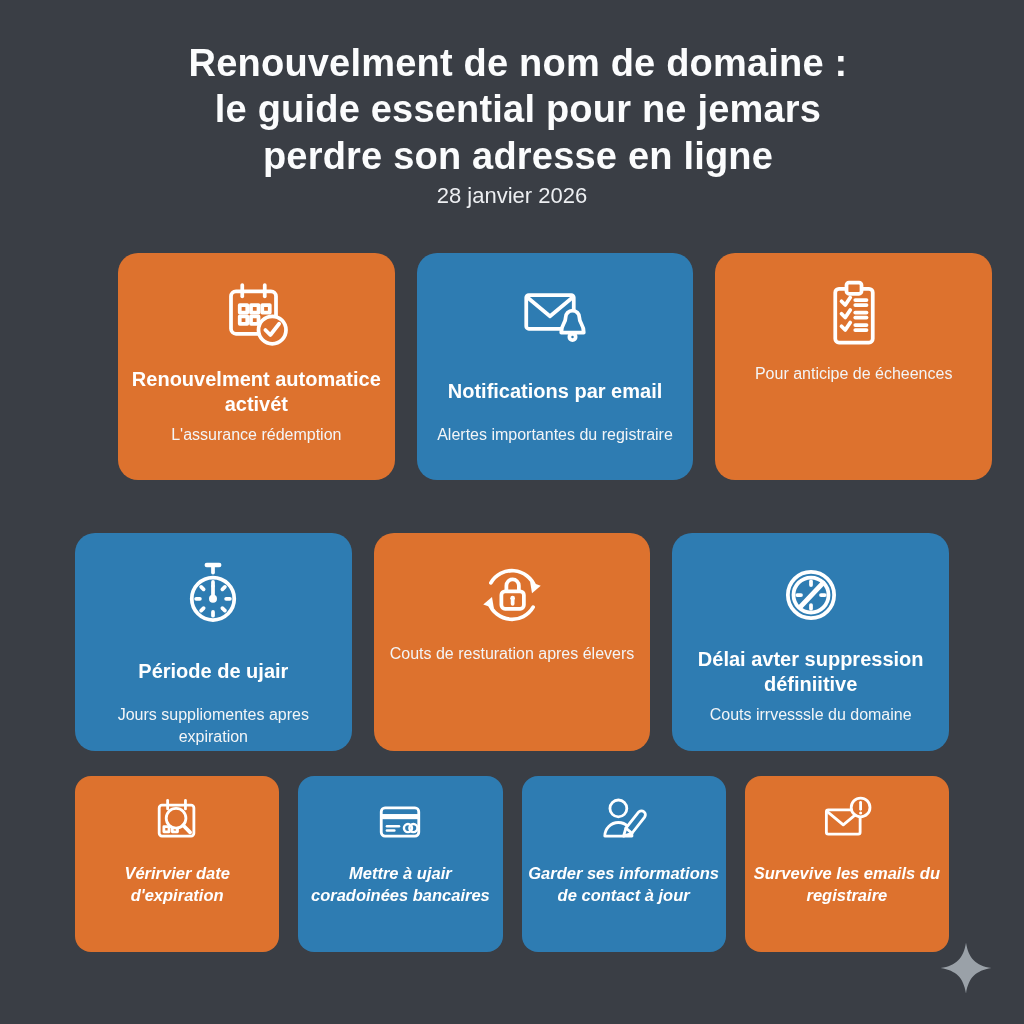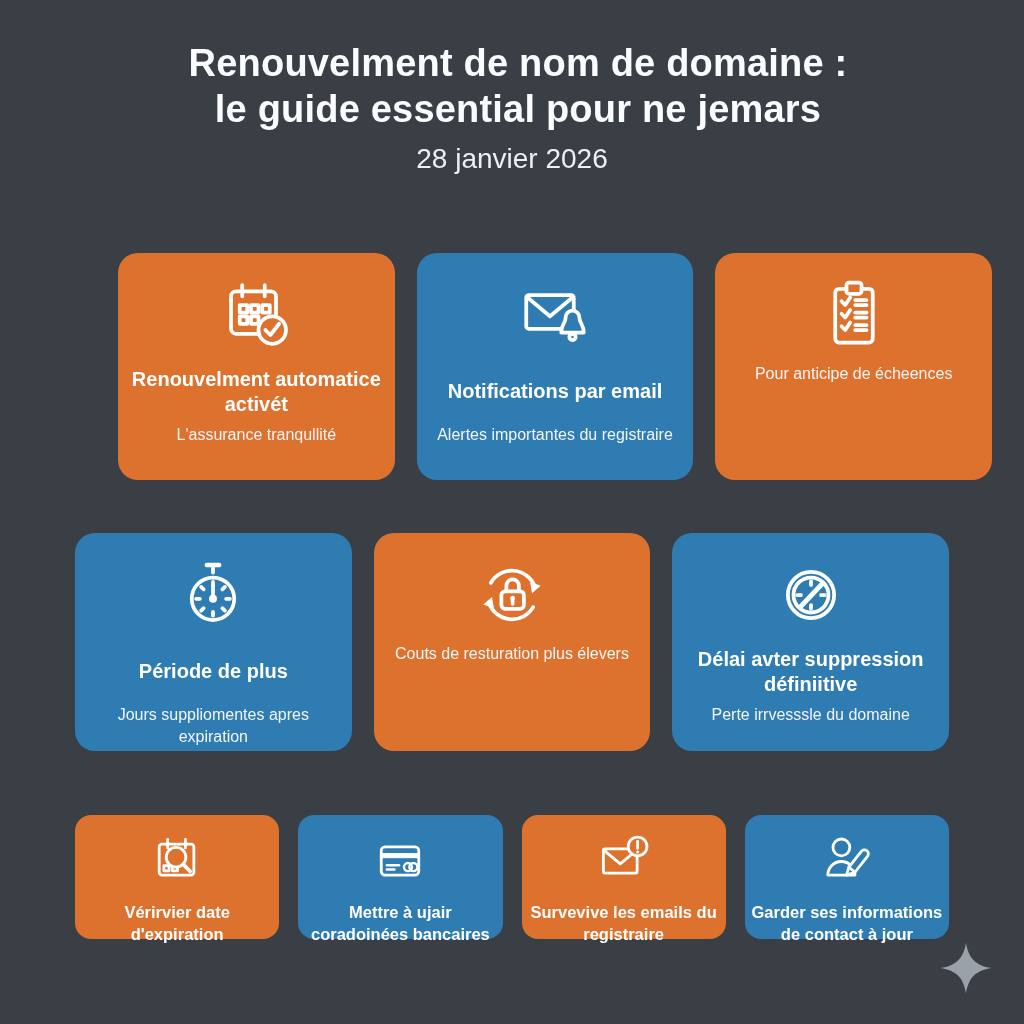--- a/index.html
+++ b/index.html
@@ -6,26 +6,26 @@
   .stage{
     position:relative;width:1024px;height:1024px;overflow:hidden;
     background:#3a3e45;
     font-family:"Liberation Sans",sans-serif;
     -webkit-font-smoothing:antialiased;
   }
   
   .header{position:absolute;top:40px;left:0;width:100%;text-align:center;color:#fbfcfd;}
   .title{font-size:38px;font-weight:700;line-height:1.22;letter-spacing:.2px;margin-left:12px;}
   .title div{white-space:nowrap;}
-  .date{margin-top:10px;font-size:28px;font-weight:400;color:#edeff2;}
+  .date{margin-top:4px;font-size:22px;font-weight:400;color:#edeff2;}
   
   .row{position:absolute;left:75px;width:874px;display:flex;gap:22px;}
   .row1{top:253px;height:227px;padding-left:43px;}
   .row2{top:533px;height:218px;}
-  .row3{top:815px;height:124px;gap:19px;}
+  .row3{top:776px;height:176px;gap:19px;font-style:italic;}
   
   .card{
     flex:1;border-radius:20px;display:flex;flex-direction:column;align-items:center;
     color:#fff;text-align:center;box-sizing:border-box;
   }
   .card.orange{background:#dd722e;--card-color:#dd722e;}
   .card.blue{background:#2e7cb2;--card-color:#2e7cb2;}
   .card.lg{padding-top:22px;}
   .card.sm{padding-top:16px;border-radius:16px;}
   .icon-lg{display:block;height:80px;}
@@ -46,20 +46,21 @@
 </style>
 </head>
 <body>
 
 <div class="stage">
 
   <div class="header">
     <div class="title">
       <div>Renouvelment de nom de domaine :</div>
       <div>le guide essential pour ne jemars</div>
+      <div>perdre son adresse en ligne</div>
     </div>
     <div class="date">28 janvier 2026</div>
   </div>
 
   <div class="row row1">
 
     <div class="card lg orange">
       <span class="icon-lg">
         <svg viewBox="0 0 64 64">
             <g class="ic">
@@ -70,21 +71,21 @@
               <rect x="28" y="24" width="6" height="6"></rect>
               <rect x="37" y="24" width="6" height="6"></rect>
           <rect x="19" y="33" width="6" height="6"></rect>
               <rect x="28" y="33" width="6" height="6"></rect>
           <circle cx="45" cy="44" r="11" fill="var(--card-color)"></circle>
           <polyline points="39.5,44 43.5,48 50.5,39"></polyline>
         </g>
           </svg>
       </span>
       <div class="card-title">Renouvelment automatice activét</div>
-      <div class="card-sub">L'assurance tranqullité</div>
+      <div class="card-sub">L'assurance rédemption</div>
     </div>
 
     <div class="card lg blue">
       <span class="icon-lg">
         <svg viewBox="0 0 64 64">
             <g class="ic">
           <rect x="9" y="16" width="38" height="27" rx="2"></rect>
           <polyline points="10,18 28,33 46,18"></polyline>
           <path d="M37 46 c0-7 3.5-7 3.5-12 a5.5 5.5 0 0 1 11 0 c0 5 3.5 5 3.5 12 z" fill="var(--card-color)"></path>
           <circle cx="46" cy="49.5" r="2.5" fill="var(--card-color)"></circle>
@@ -132,58 +133,58 @@
           <line x1="18.5" y1="35" x2="21.5" y2="35"></line>
           <line x1="41.5" y1="25.5" x2="39.5" y2="27.5"></line>
               <line x1="41.5" y1="44.5" x2="39.5" y2="42.5"></line>
           <line x1="22.5" y1="44.5" x2="24.5" y2="42.5"></line>
               <line x1="22.5" y1="25.5" x2="24.5" y2="27.5"></line>
           <line x1="32" y1="35" x2="32" y2="25"></line>
           <circle cx="32" cy="35" r="1.7" fill="#fff"></circle>
         </g>
           </svg>
       </span>
-      <div class="card-title">Période de plus</div>
+      <div class="card-title">Période de ujair</div>
       <div class="card-sub">Jours suppliomentes apres expiration</div>
     </div>
 
     <div class="card lg orange">
       <span class="icon-lg">
         <svg viewBox="0 0 64 64">
             <g class="ic">
           <path d="M15.1 22.3 A19.5 19.5 0 0 1 50.3 25.3"></path>
           <path d="M46.5 21.5 L55 24.5 L48 30.5 z" fill="#fff" stroke="none"></path>
           <path d="M48.9 41.7 A19.5 19.5 0 0 1 13.7 38.7"></path>
           <path d="M17.5 42.5 L9 39.5 L16 33.5 z" fill="#fff" stroke="none"></path>
           <path d="M27.5 29 v-4.5 a5 5 0 0 1 10 0 V29"></path>
           <rect x="23.5" y="29" width="18" height="14" rx="3" fill="var(--card-color)"></rect>
           <circle cx="32.5" cy="34.5" r="1.9" fill="#fff" stroke="none"></circle>
           <line x1="32.5" y1="36" x2="32.5" y2="39"></line>
         </g>
           </svg>
       </span>
-      <div class="card-sub">Couts de resturation plus élevers</div>
+      <div class="card-sub">Couts de resturation apres élevers</div>
     </div>
 
     <div class="card lg blue">
       <span class="icon-lg">
         <svg viewBox="0 0 64 64">
             <g class="ic">
           <circle cx="32" cy="32" r="18.5"></circle>
           <circle cx="32" cy="32" r="14"></circle>
           <line x1="32" y1="21" x2="32" y2="24"></line>
           <line x1="43" y1="32" x2="40" y2="32"></line>
           <line x1="32" y1="43" x2="32" y2="40"></line>
           <line x1="21" y1="32" x2="24" y2="32"></line>
           <line x1="23.5" y1="41.5" x2="41.5" y2="22.5" stroke-width="4"></line>
         </g>
           </svg>
       </span>
       <div class="card-title">Délai avter suppression définiitive</div>
-      <div class="card-sub">Perte irrvesssle du domaine</div>
+      <div class="card-sub">Couts irrvesssle du domaine</div>
     </div>
   </div>
 
   <div class="row row3">
 
     <div class="card sm orange">
       <span class="icon-sm">
         <svg viewBox="0 0 64 64">
             <g class="ic">
           <rect x="13" y="14" width="37" height="33" rx="3"></rect>
@@ -208,48 +209,48 @@
           <line x1="18" y1="36.5" x2="31" y2="36.5" stroke-width="2.6"></line>
           <line x1="18" y1="41" x2="26" y2="41" stroke-width="2.6"></line>
           <circle cx="40.5" cy="38.5" r="4.3" stroke-width="2.6"></circle>
           <circle cx="46.3" cy="38.5" r="4.3" stroke-width="2.6"></circle>
         </g>
           </svg>
       </span>
       <div class="card-title">Mettre à ujair coradoinées bancaires</div>
     </div>
 
+    <div class="card sm blue">
+      <span class="icon-sm">
+        <svg viewBox="0 0 64 64">
+            <g class="ic">
+          <circle cx="26" cy="17.5" r="9"></circle>
+          <path d="M11.5 47 a14.5 14.5 0 0 1 29 0 z"></path>
+          <path d="M31.5 47 l2.5-8.5 13.5-17 a4.2 4.2 0 0 1 6.5 5.3 L40.5 44 z" fill="var(--card-color)"></path>
+          <line x1="34" y1="38.5" x2="40.5" y2="44"></line>
+        </g>
+          </svg>
+      </span>
+      <div class="card-title">Garder ses informations de contact à jour</div>
+    </div>
+
     <div class="card sm orange">
       <span class="icon-sm">
         <svg viewBox="0 0 64 64">
             <g class="ic">
           <rect x="10" y="19" width="36" height="26" rx="2"></rect>
           <polyline points="11,21 28,35 45,21"></polyline>
           <circle cx="46.5" cy="16.5" r="10" fill="var(--card-color)"></circle>
           <line x1="46.5" y1="11" x2="46.5" y2="18.5"></line>
           <circle cx="46.5" cy="22.5" r="1.6" fill="#fff" stroke="none"></circle>
         </g>
           </svg>
       </span>
       <div class="card-title">Survevive les emails du registraire</div>
     </div>
-
-    <div class="card sm blue">
-      <span class="icon-sm">
-        <svg viewBox="0 0 64 64">
-            <g class="ic">
-          <circle cx="26" cy="17.5" r="9"></circle>
-          <path d="M11.5 47 a14.5 14.5 0 0 1 29 0 z"></path>
-          <path d="M31.5 47 l2.5-8.5 13.5-17 a4.2 4.2 0 0 1 6.5 5.3 L40.5 44 z" fill="var(--card-color)"></path>
-          <line x1="34" y1="38.5" x2="40.5" y2="44"></line>
-        </g>
-          </svg>
-      </span>
-      <div class="card-title">Garder ses informations de contact à jour</div>
-    </div>
   </div>
 
   <span class="sparkle">
     <svg viewBox="0 0 64 64">
       <path d="M32 3 C35 21 43 29 61 32 C43 35 35 43 32 61 C29 43 21 35 3 32 C21 29 29 21 32 3 Z" fill="#9aa1a8"></path>
     </svg>
   </span>
 
 </div>
 

